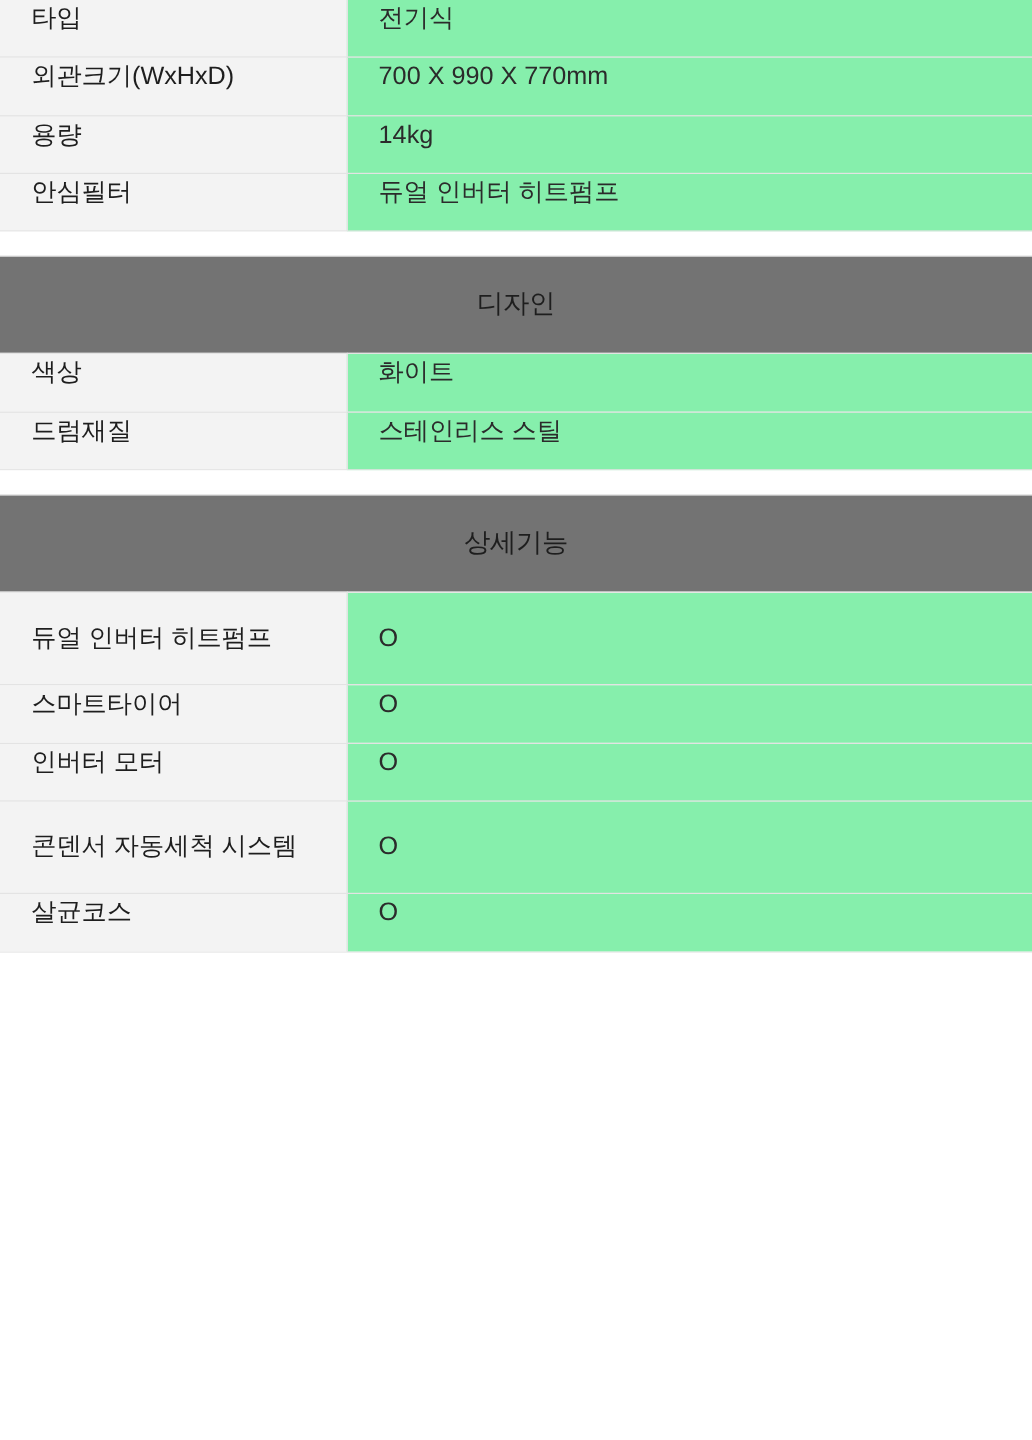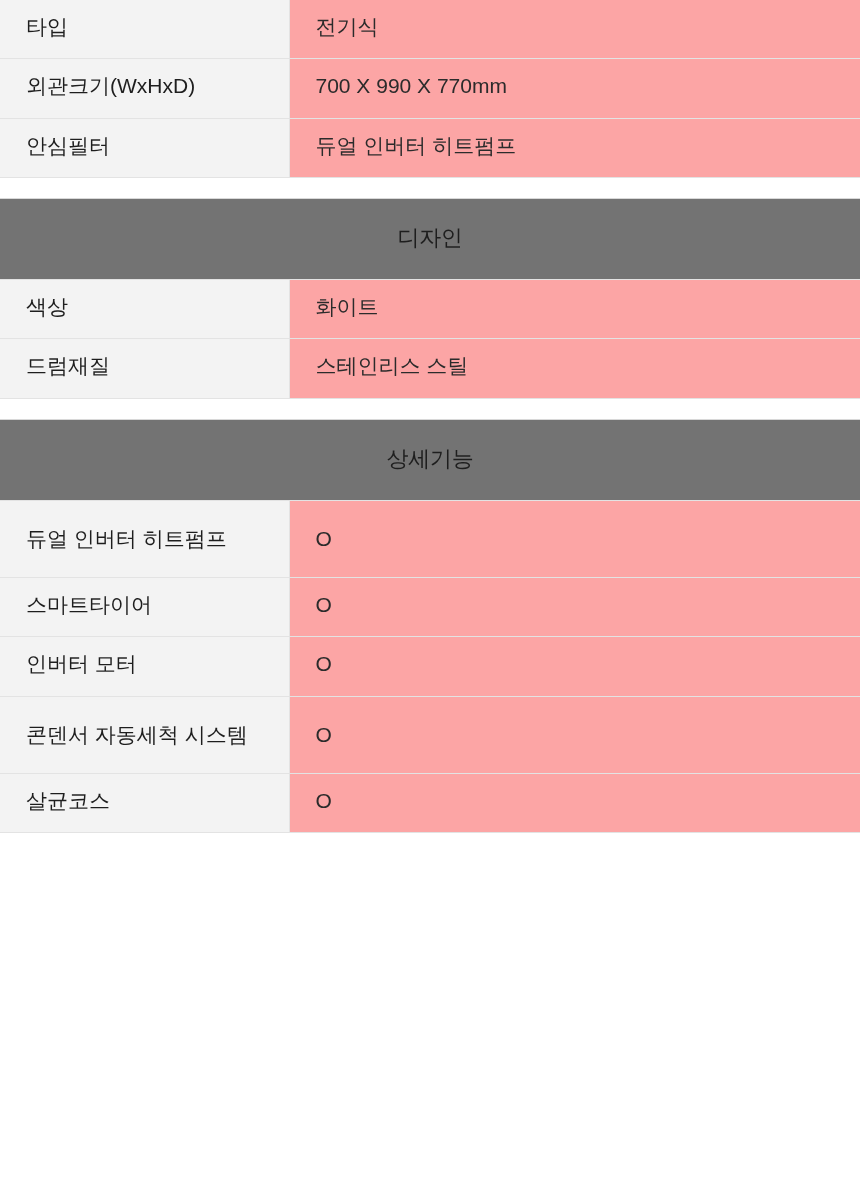--- a/index.html
+++ b/index.html
@@ -24,32 +24,32 @@
     border-collapse: collapse;
     table-layout: fixed;
   }
   .spec-table tr {
     border-bottom: 1px solid #e3e3e3;
   }
   .spec-table td {
     vertical-align: middle;
     font-size: 21px;
     line-height: 1.35;
-    padding: 13px 22px 17px 26px;
+    padding: 2px 22px 17px 26px;
     box-sizing: border-box;
     word-break: keep-all;
   }
   .spec-table td.label {
     width: 289px;
     background: #f3f3f3;
     color: #1e1e1e;
     border-right: 1px solid #e3e3e3;
   }
   .spec-table td.value {
-    background: #fca5a5;
+    background: #86efac;
     color: #2b2b2b;
   }
   .spec-table tr:first-child td {
     border-top: 1px solid #e3e3e3;
   }
   .spec-table.no-top tr:first-child td {
     border-top: none;
   }
 
   
@@ -88,20 +88,24 @@
 
   <table class="spec-table no-top">
     <tbody>
       <tr>
         <td class="label">타입</td>
         <td class="value">전기식</td>
       </tr>
       <tr>
         <td class="label">외관크기(WxHxD)</td>
         <td class="value">700 X 990 X 770mm</td>
+      </tr>
+      <tr>
+        <td class="label">용량</td>
+        <td class="value">14kg</td>
       </tr>
       <tr>
         <td class="label">안심필터</td>
         <td class="value">듀얼 인버터 히트펌프</td>
       </tr>
     </tbody>
   </table>
 
   <div class="section-gap"></div>
   <div class="section-rule"></div>

